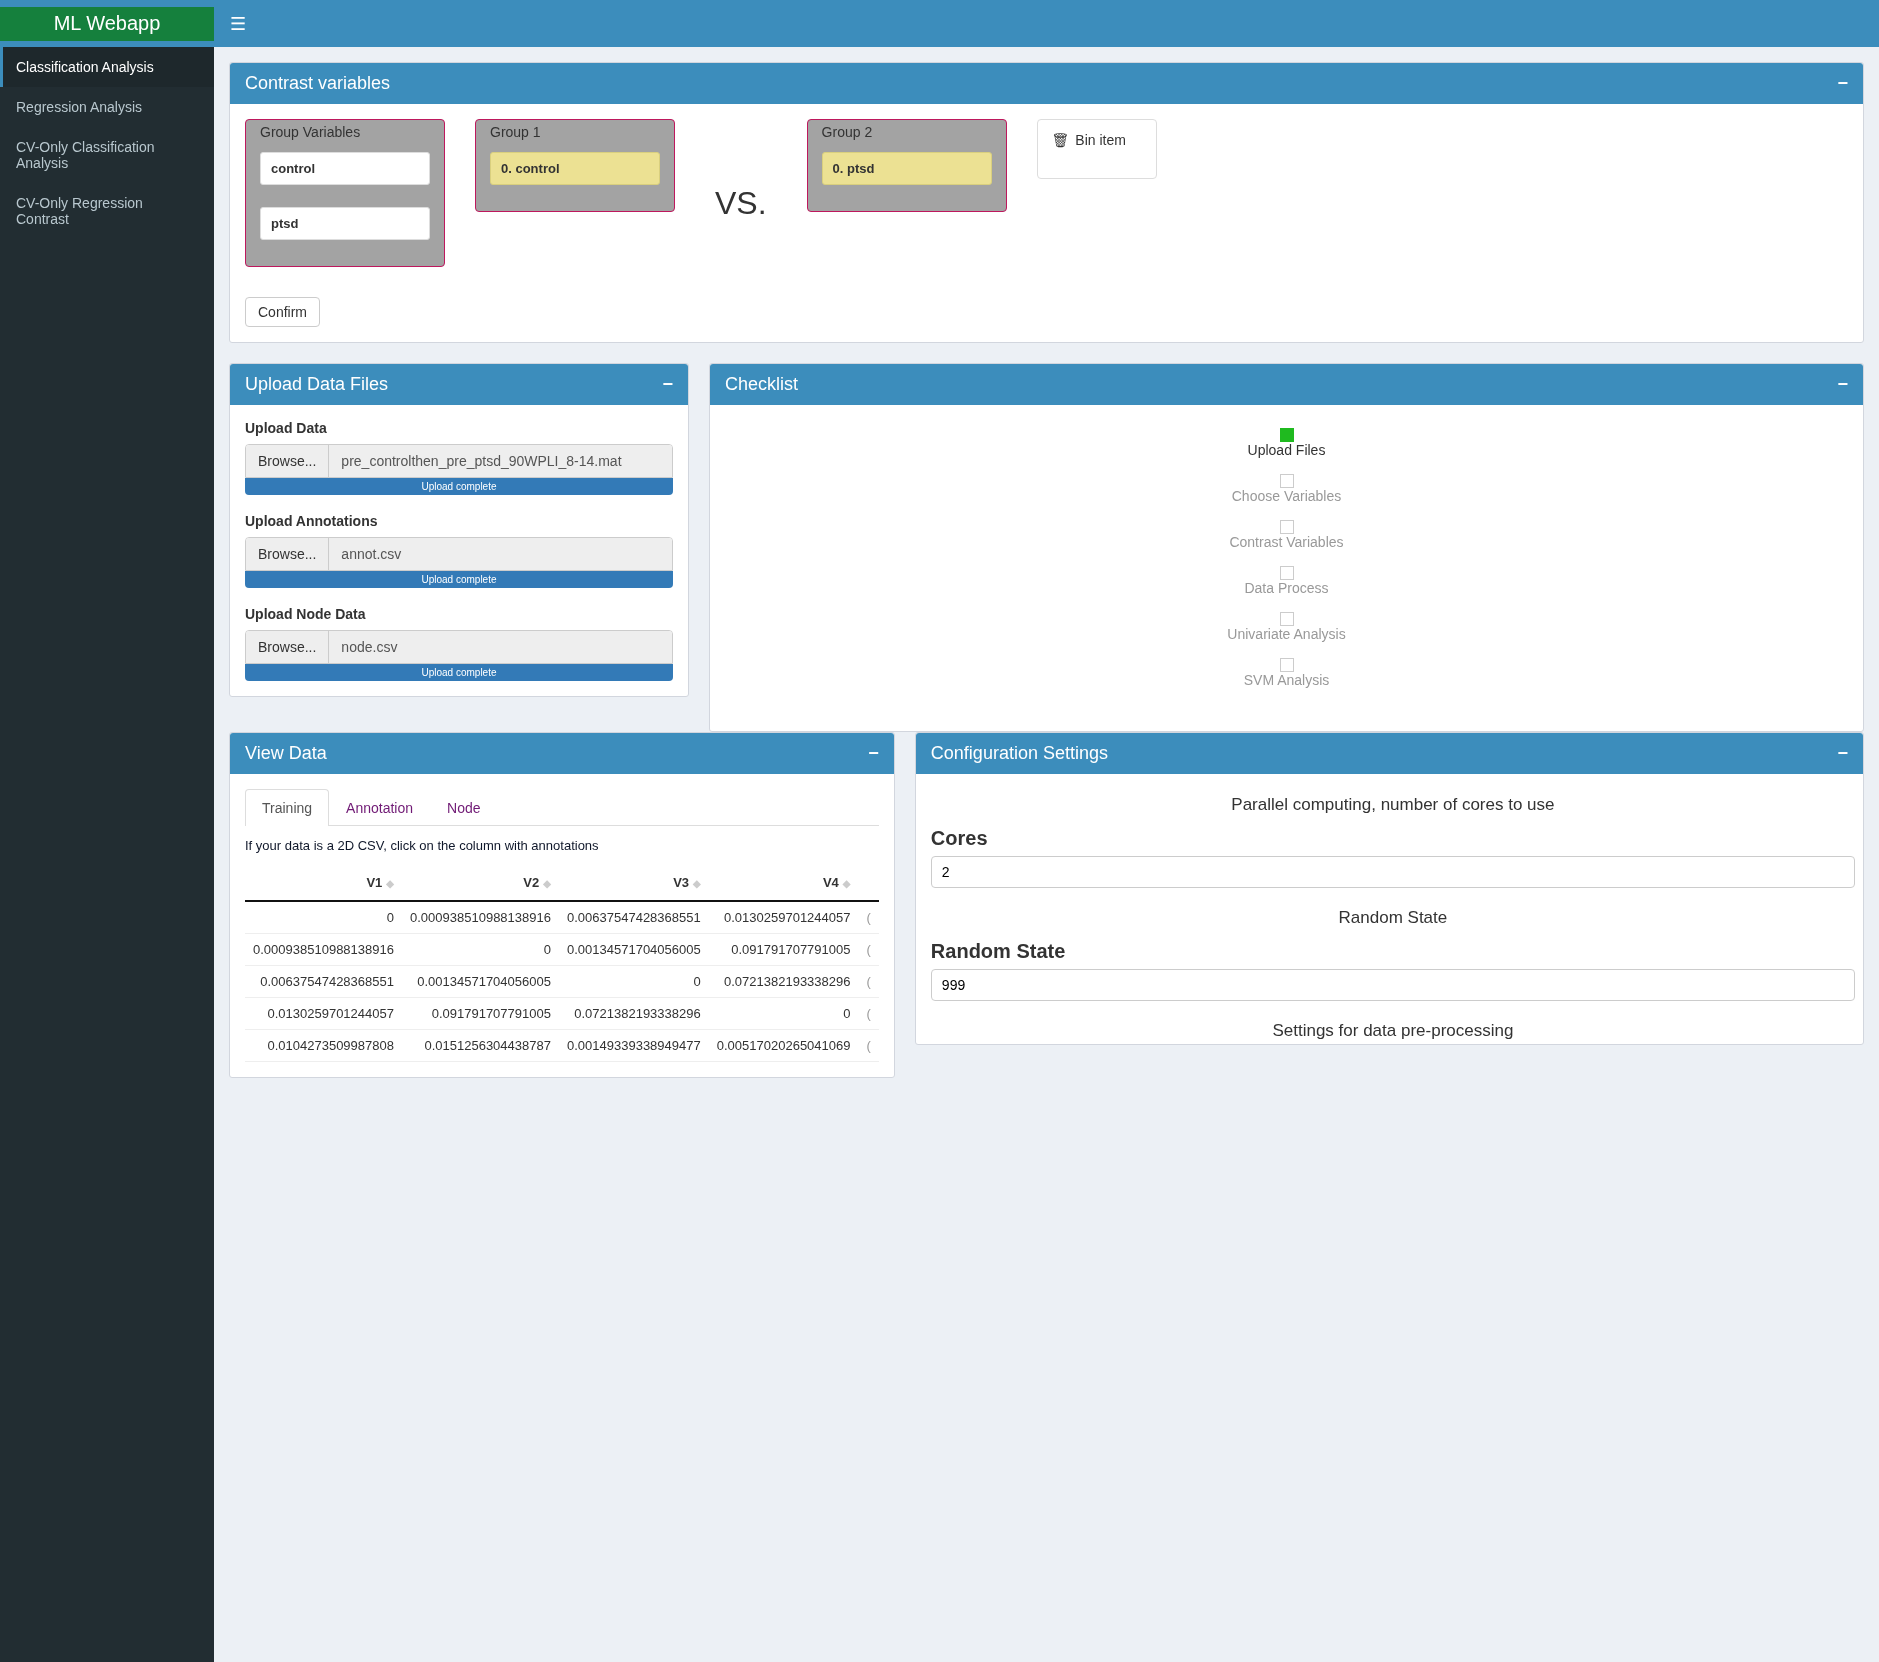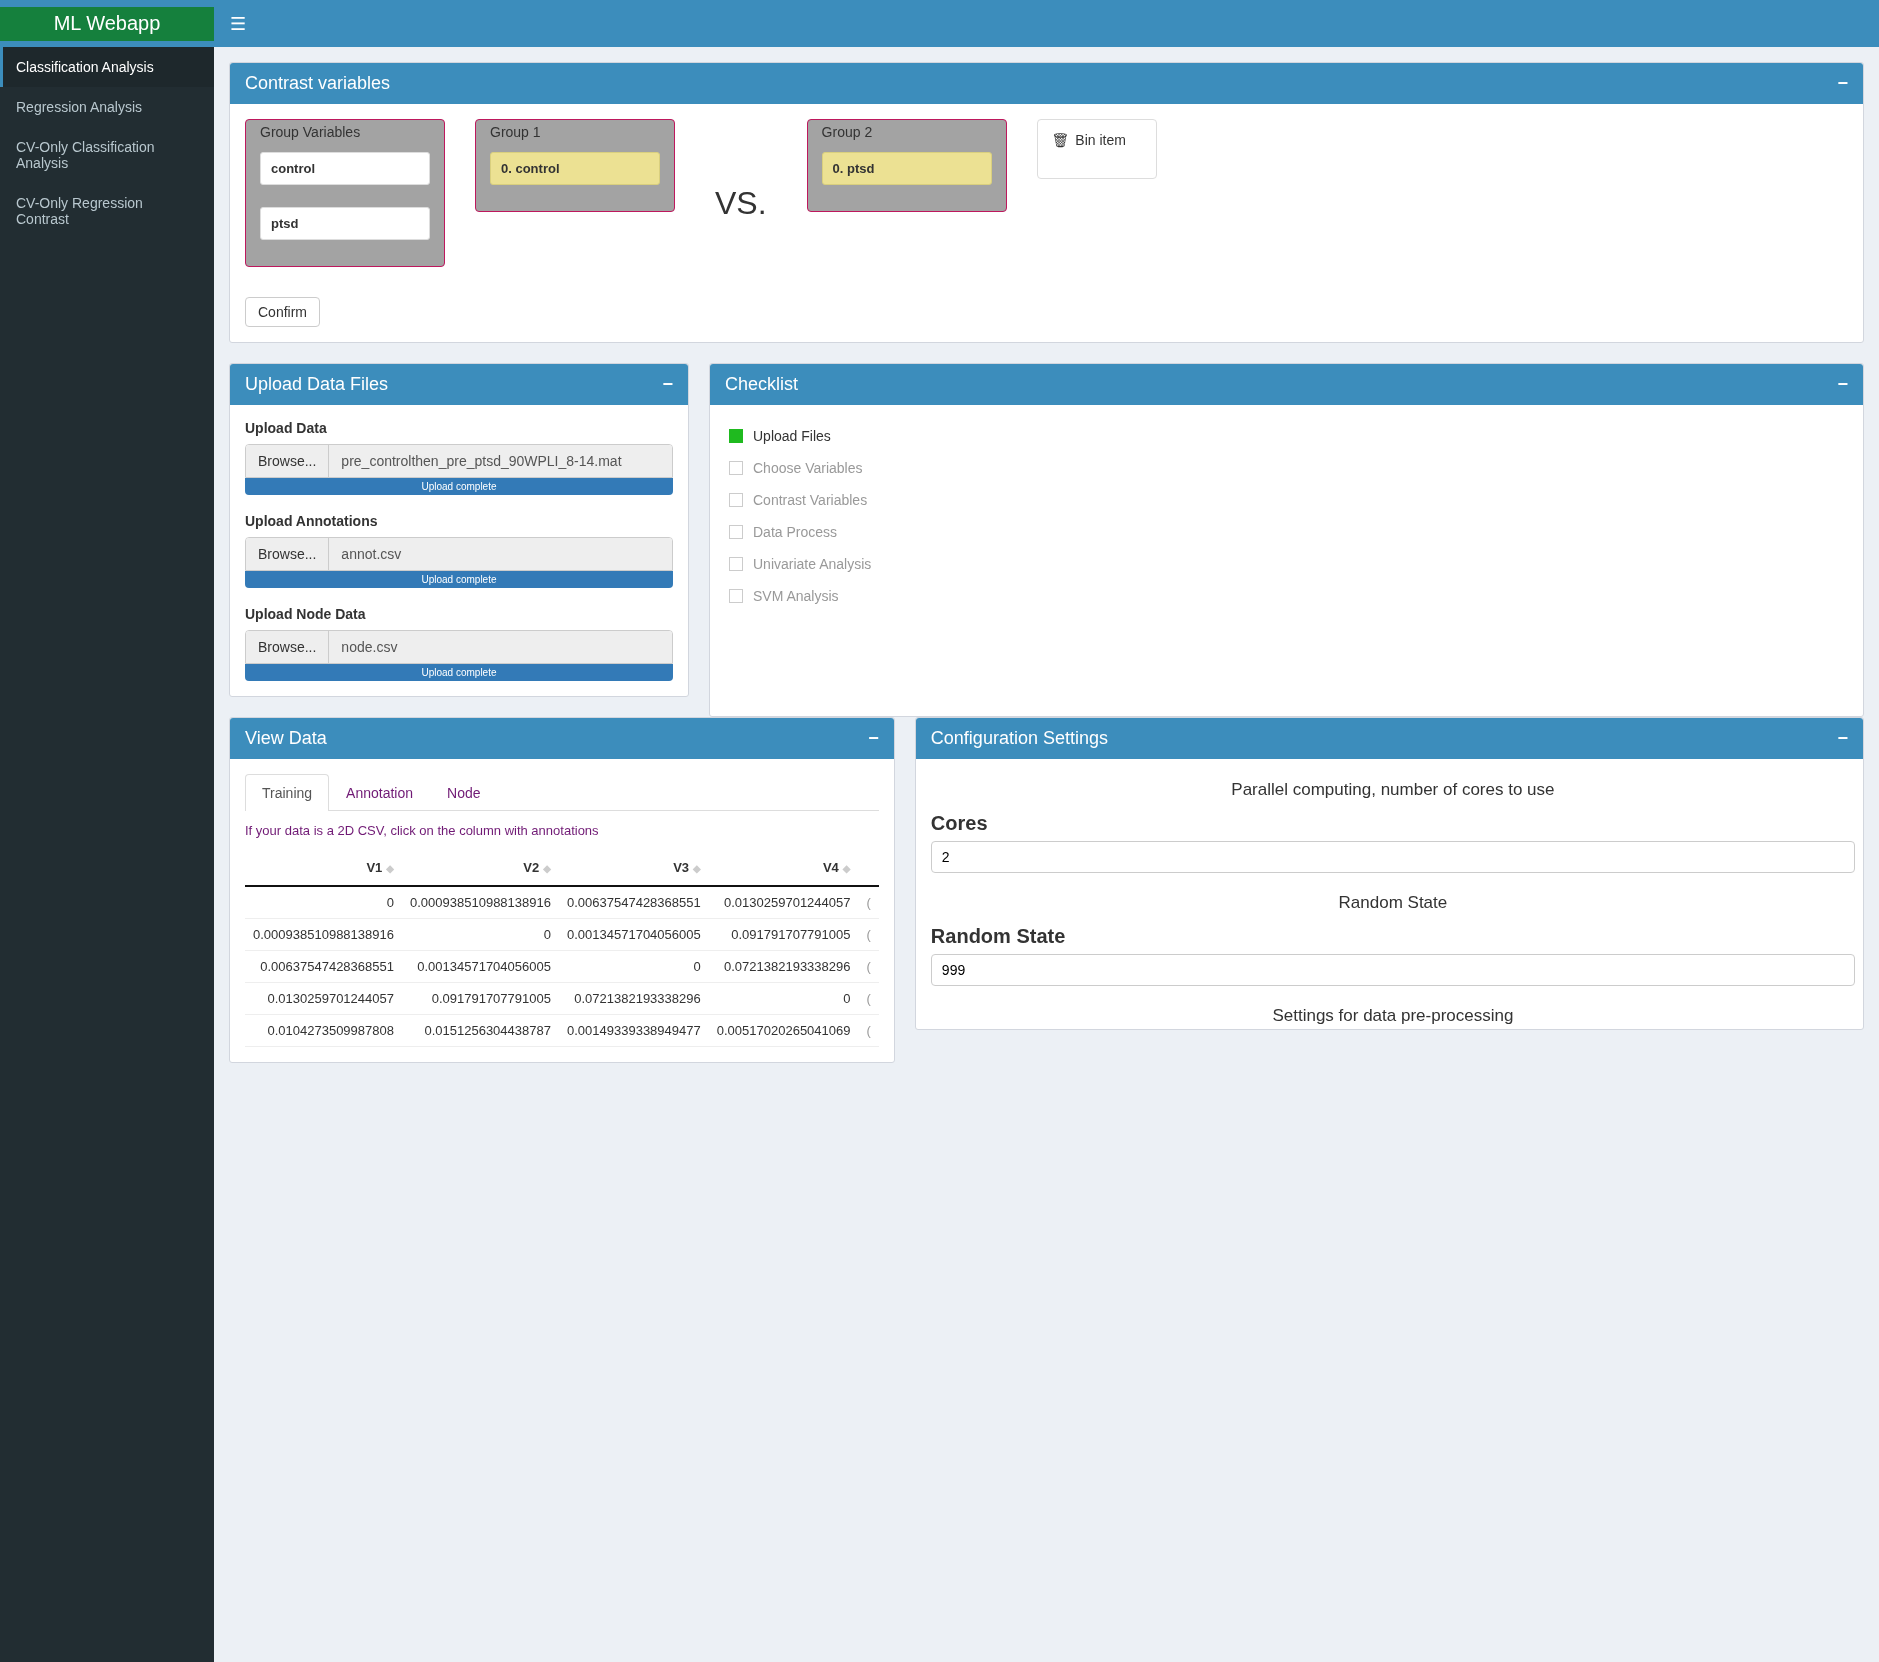--- a/index.html
+++ b/index.html
@@ -173,23 +173,23 @@
     text-align: center;
     font-size: 10px;
     padding: 3px 0;
     border-radius: 0 0 4px 4px;
     margin-bottom: 18px;
   }
   
   .check-item {
     display: flex;
     align-items: center;
-    gap: 10px;
     padding: 8px 4px;
     font-size: 14px;
+    flex-direction: column;
   }
   .checkbox {
     width: 14px;
     height: 14px;
     border: 1px solid #ccc;
     background: #fff;
     display: inline-block;
   }
   .checkbox.done { background: #1fba1f; border-color: #1fba1f; }
   .check-label.muted { color: #999; }
@@ -206,21 +206,21 @@
     border: 1px solid transparent;
     border-bottom: none;
     margin-bottom: -1px;
   }
   .tab.active {
     color: #555;
     background: #fff;
     border-color: #ddd;
     border-radius: 4px 4px 0 0;
   }
-  .hint { color: #701a75; font-size: 13px; margin: 12px 0; }
+  .hint { color: #0f172a; font-size: 13px; margin: 12px 0; }
   table.data {
     width: 100%;
     border-collapse: collapse;
     font-size: 13px;
   }
   table.data th {
     text-align: right;
     padding: 10px 8px;
     border-bottom: 2px solid #111;
     font-weight: 700;

